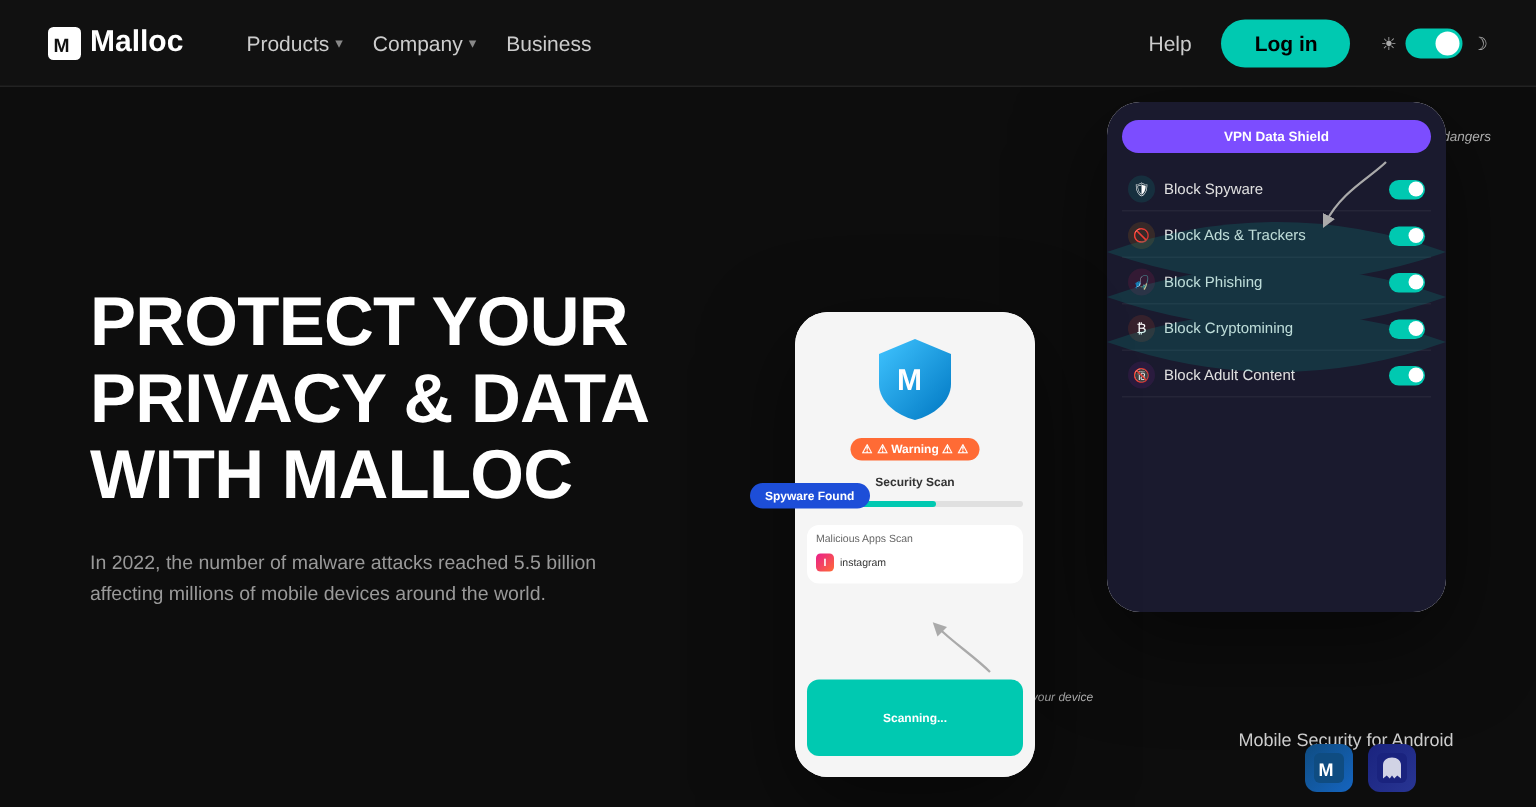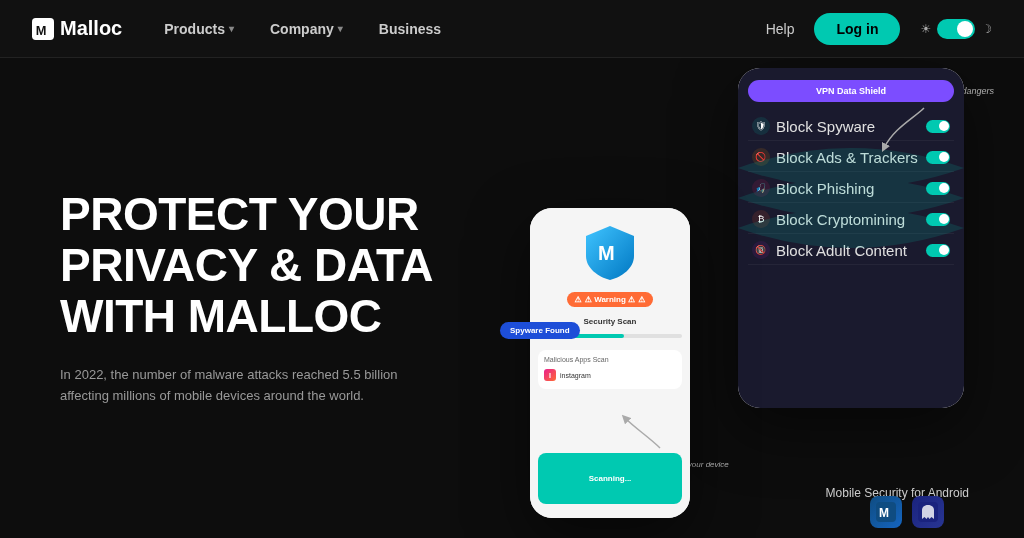--- a/index.html
+++ b/index.html
@@ -35,24 +35,23 @@
       margin-right: 32px;
     }
 
     .logo-icon {
       width: 22px;
       height: 22px;
     }
 
     .nav-links {
       display: flex;
-      gap: 16px;
+      gap: 0;
       align-items: flex-end;
       flex: 1;
-      font-weight: bold;
     }
 
     .nav-link {
       display: flex;
       align-items: center;
       gap: 4px;
       color: #ccc;
       font-size: 14px;
       padding: 6px 10px;
       cursor: pointer;
@@ -352,21 +351,21 @@
       width: 18px;
       height: 18px;
       border-radius: 50%;
       display: flex;
       align-items: center;
       justify-content: center;
       font-size: 9px;
     }
 
     .vpn-row-label {
-      font-size: 15px;
+      font-size: 10px;
       color: #e0e0e0;
     }
 
     .toggle-small {
       width: 24px;
       height: 13px;
       background: #00c9b1;
       border-radius: 7px;
       position: relative;
     }

